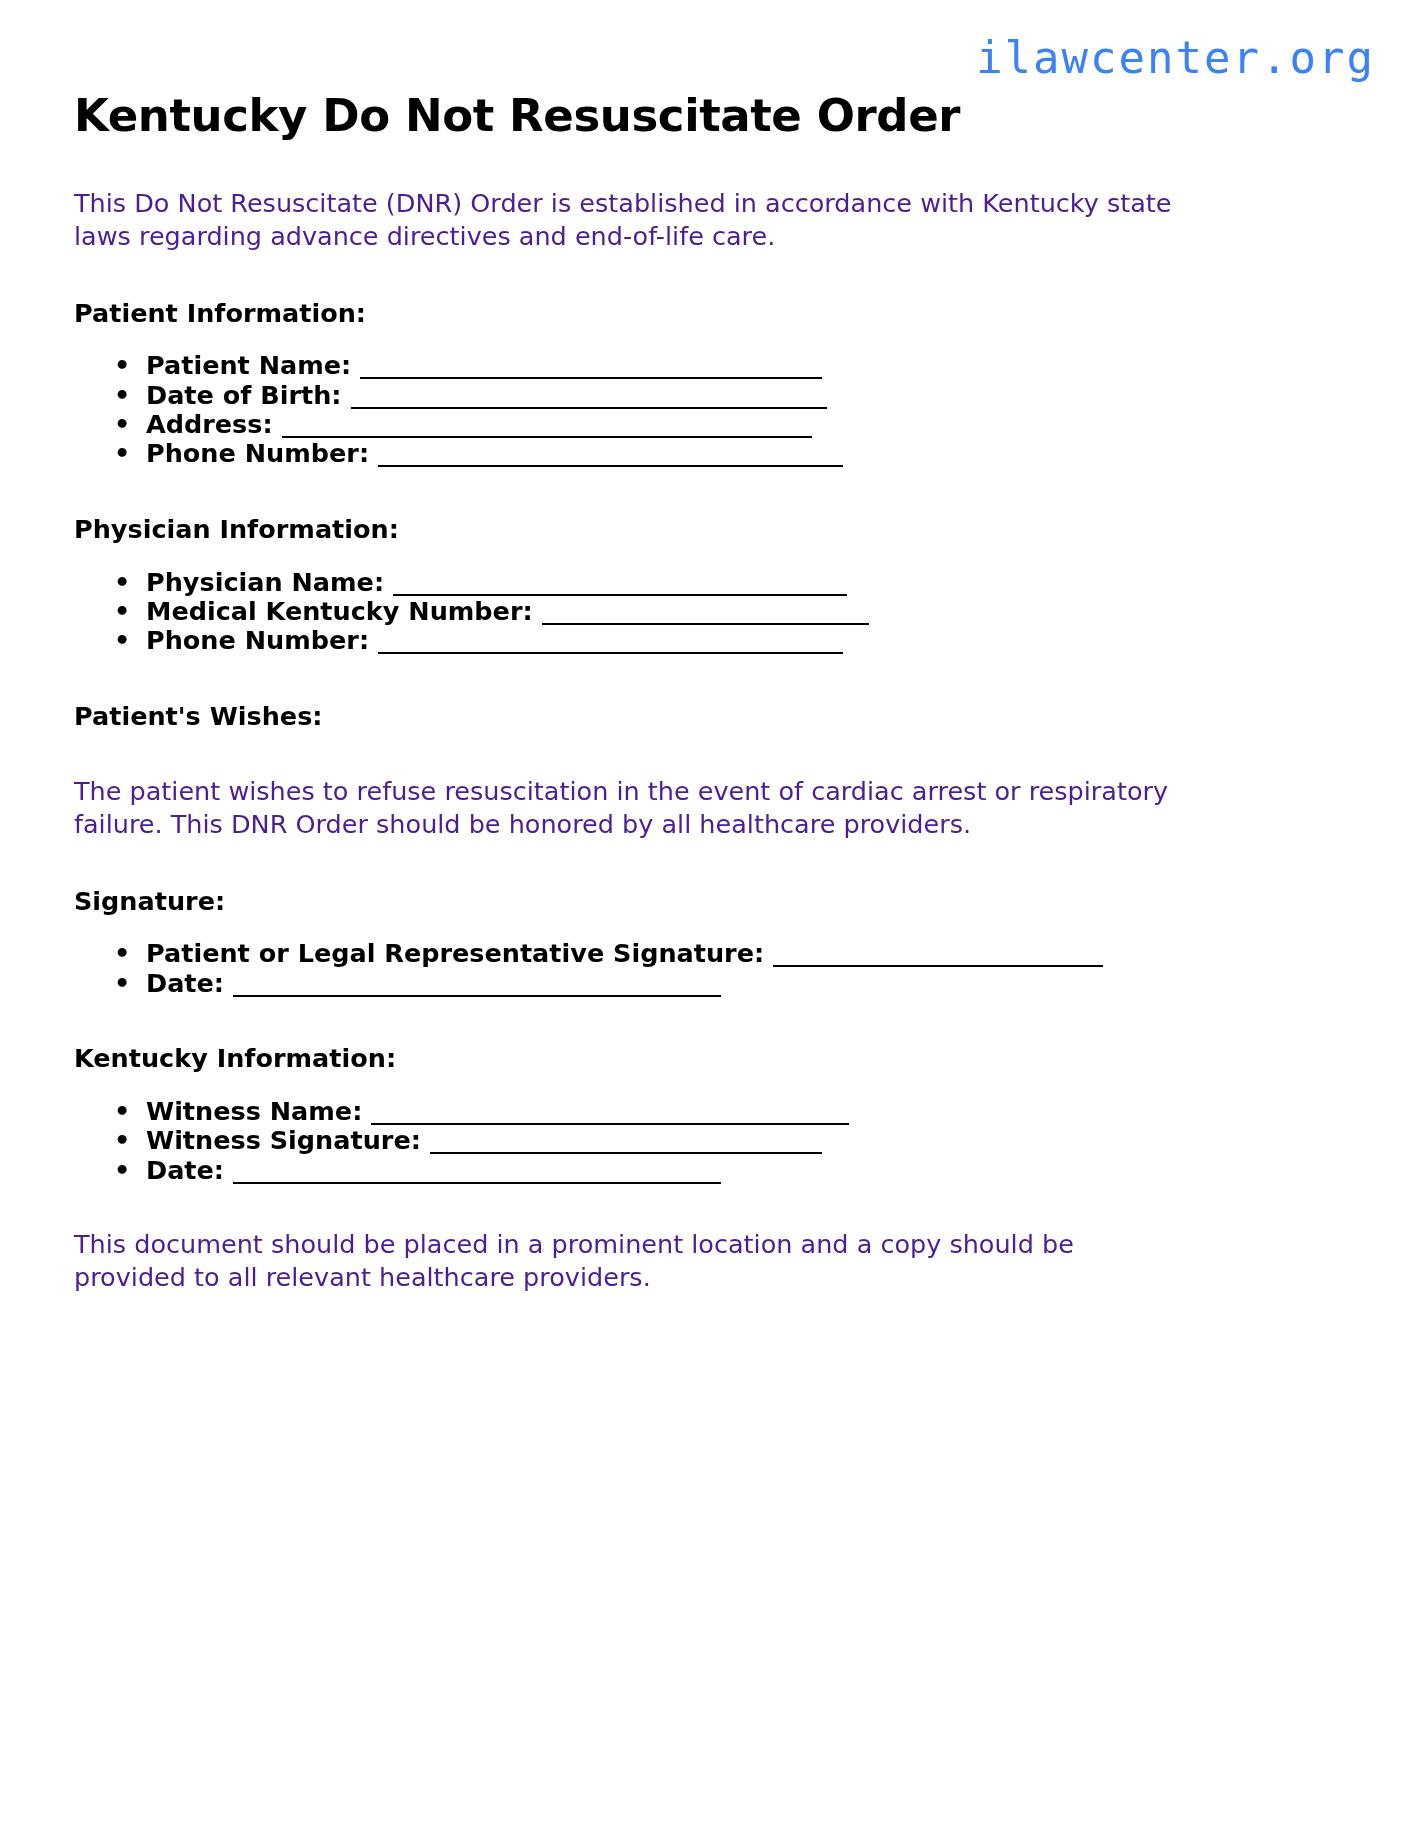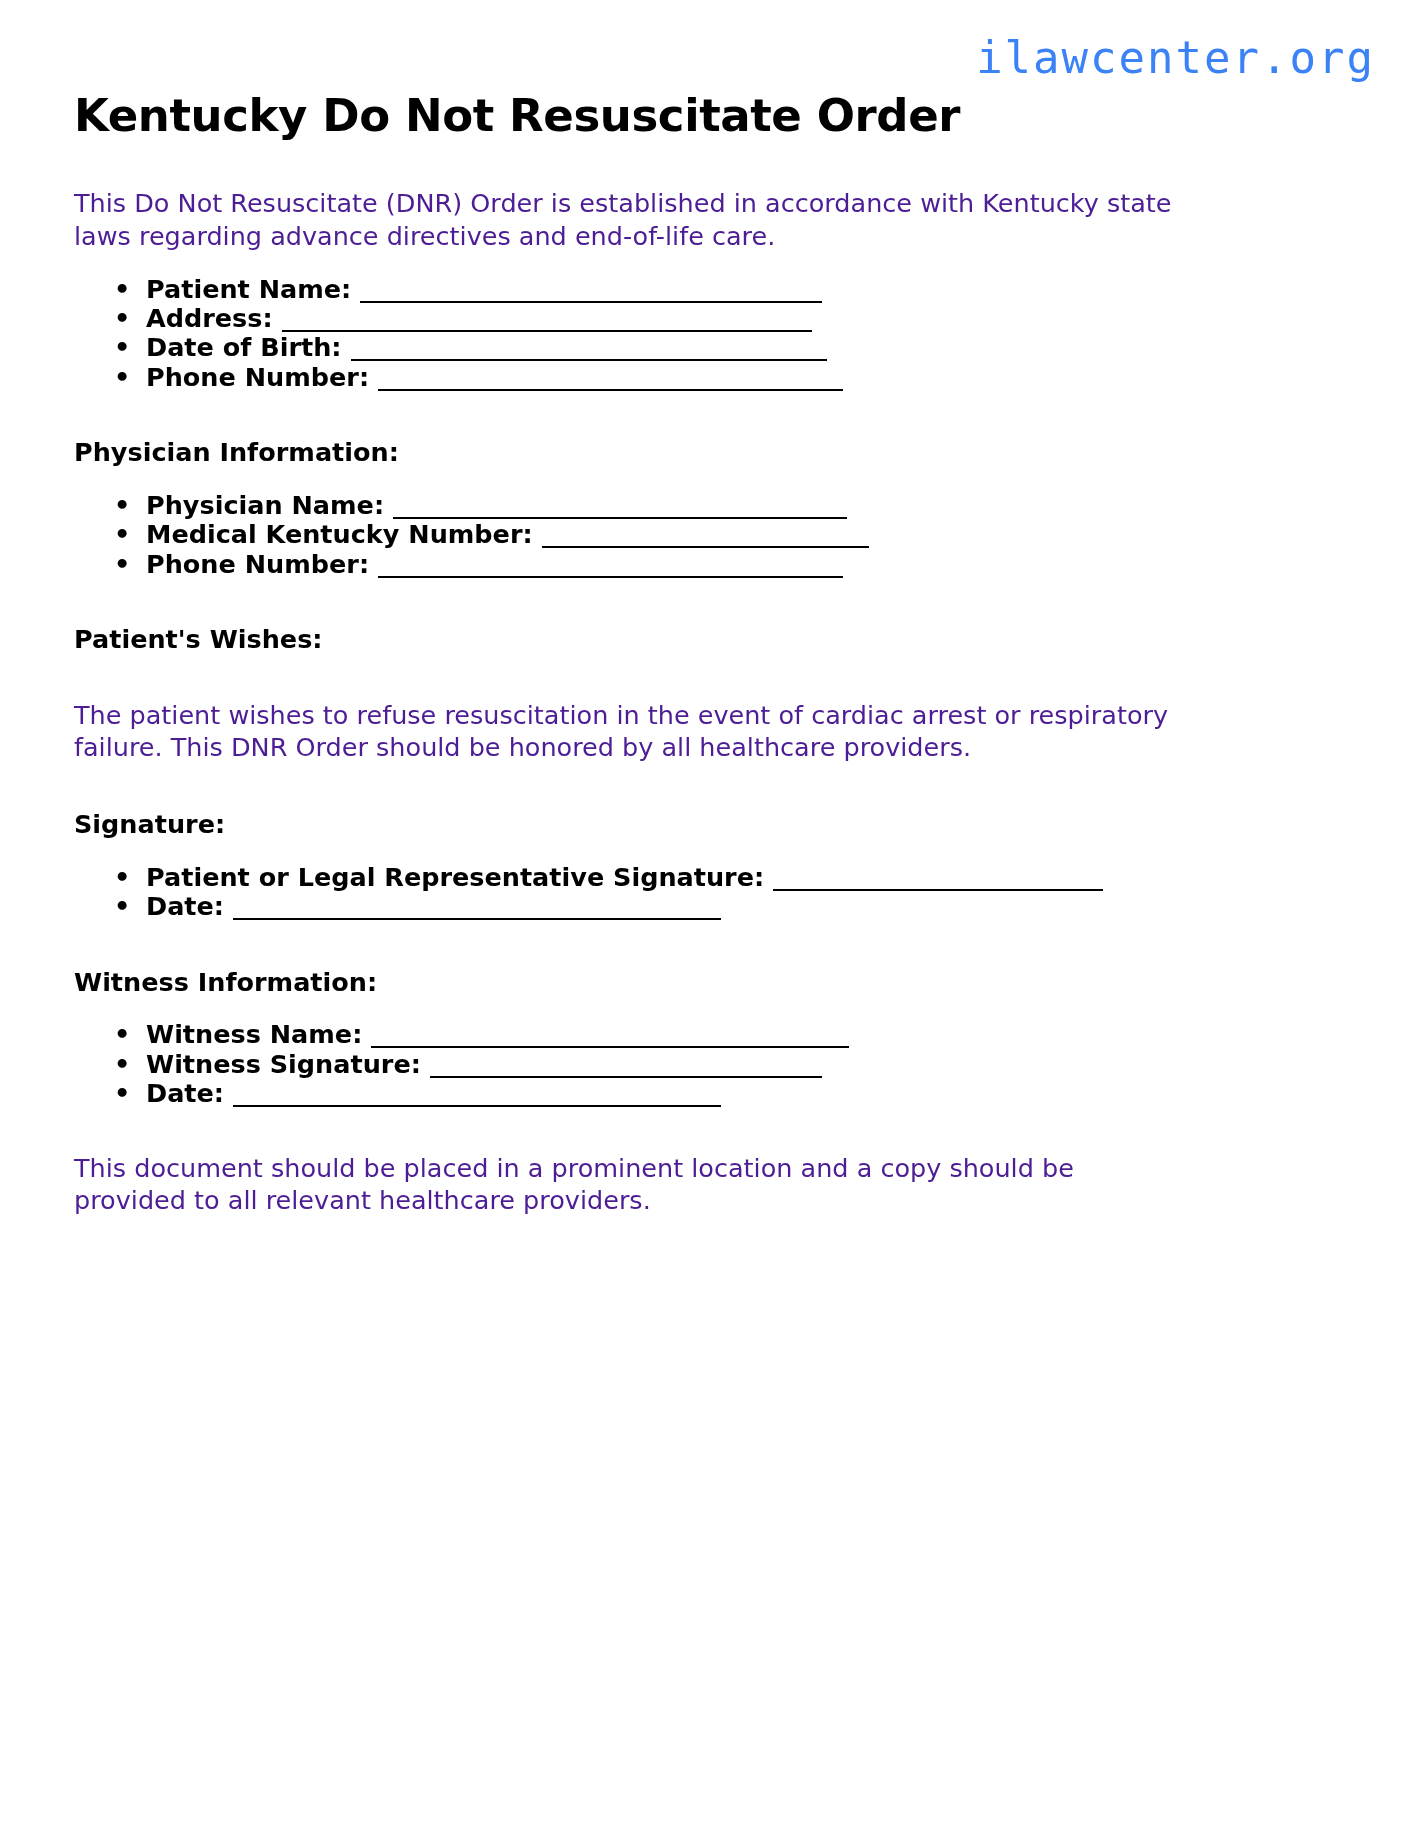--- a/index.html
+++ b/index.html
@@ -110,30 +110,31 @@
 <div class="page">
 
   <div class="watermark">ilawcenter.org</div>
 
   <div class="content">
 
     <h1 class="doc-title">Kentucky Do Not Resuscitate Order</h1>
 
     <p class="para">This Do Not Resuscitate (DNR) Order is established in accordance with Kentucky state laws regarding advance directives and end-of-life care.</p>
 
+    <h2 class="section-heading">Patient Information:</h2>
 
     <ul class="field-list">
       <li>
         <span class="field-label">Patient Name:</span><span class="blank" style="width: 462px;"></span>
       </li>
       <li>
-        <span class="field-label">Address:</span><span class="blank" style="width: 530px;"></span>
+        <span class="field-label">Date of Birth:</span><span class="blank" style="width: 476px;"></span>
       </li>
       <li>
-        <span class="field-label">Date of Birth:</span><span class="blank" style="width: 476px;"></span>
+        <span class="field-label">Address:</span><span class="blank" style="width: 530px;"></span>
       </li>
       <li>
         <span class="field-label">Phone Number:</span><span class="blank" style="width: 465px;"></span>
       </li>
     </ul>
 
     <h2 class="section-heading">Physician Information:</h2>
 
     <ul class="field-list">
       <li>
@@ -155,21 +156,21 @@
 
     <ul class="field-list">
       <li>
         <span class="field-label">Patient or Legal Representative Signature:</span><span class="blank" style="width: 330px;"></span>
       </li>
       <li>
         <span class="field-label">Date:</span><span class="blank" style="width: 488px;"></span>
       </li>
     </ul>
 
-    <h2 class="section-heading">Witness Information:</h2>
+    <h2 class="section-heading">Kentucky Information:</h2>
 
     <ul class="field-list">
       <li>
         <span class="field-label">Witness Name:</span><span class="blank" style="width: 478px;"></span>
       </li>
       <li>
         <span class="field-label">Witness Signature:</span><span class="blank" style="width: 392px;"></span>
       </li>
       <li>
         <span class="field-label">Date:</span><span class="blank" style="width: 488px;"></span>

